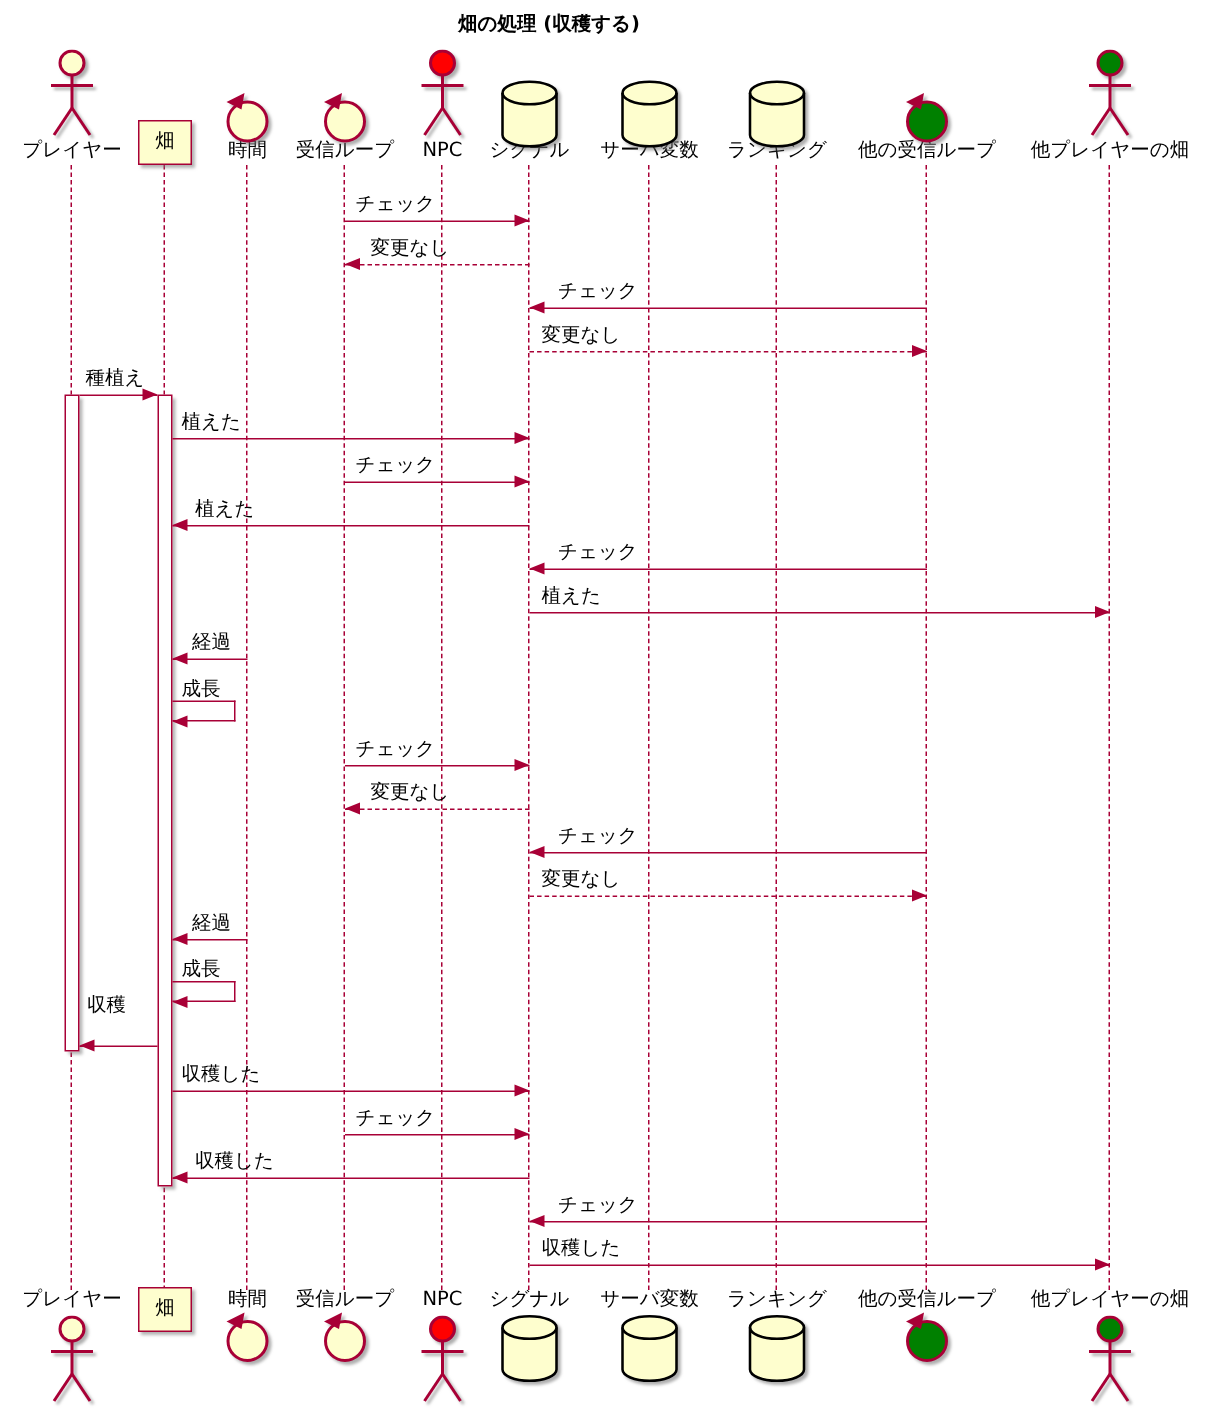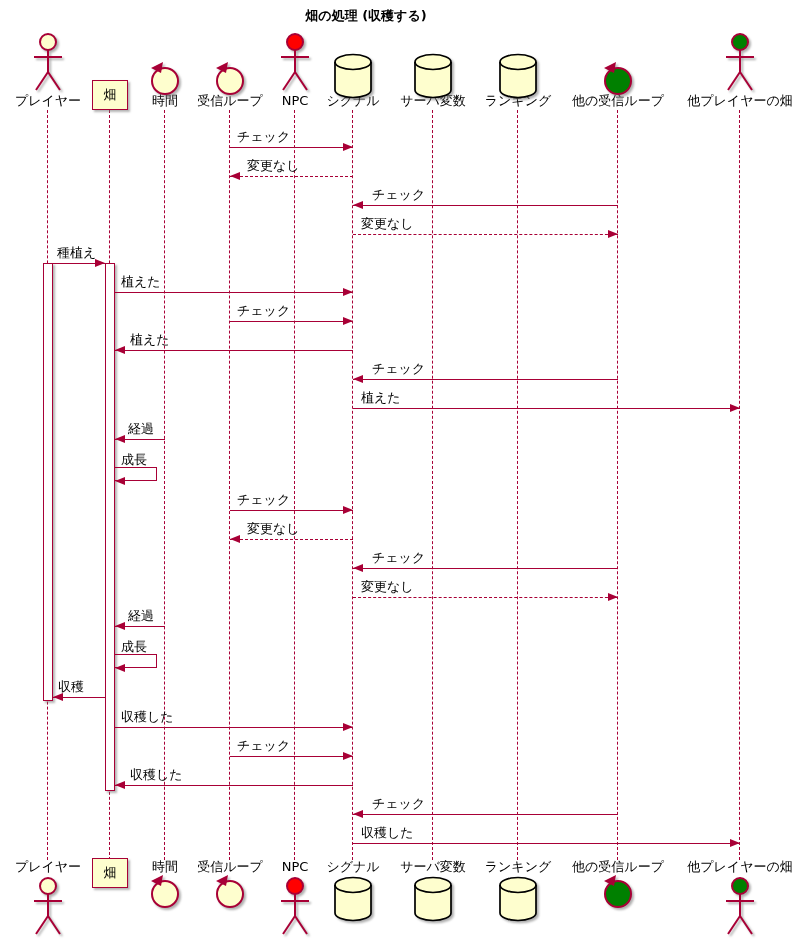--- a/index.html
+++ b/index.html
@@ -113,21 +113,21 @@
       <div class="arrow-left" style="left: 353px; top: 564px;"></div>
       <div class="msg-label" style="left: 372px; top: 550px;">チェック</div>
       <div class="msg-line dashed" style="left: 353px; top: 597px; width: 265px;"></div>
       <div class="arrow-right" style="left: 608px; top: 593px;"></div>
       <div class="msg-label" style="left: 361px; top: 579px;">変更なし</div>
       <div class="msg-line" style="left: 115px; top: 626px; width: 50px;"></div>
       <div class="arrow-left" style="left: 115px; top: 622px;"></div>
       <div class="msg-label" style="left: 128px; top: 608px;">経過</div>
       <div class="msg-line" style="left: 53px; top: 697px; width: 52px;"></div>
       <div class="arrow-left" style="left: 53px; top: 693px;"></div>
-      <div class="msg-label" style="left: 58px; top: 679px;">収穫</div>
+      <div class="msg-label" style="left: 58px; top: 663px;">収穫</div>
       <div class="msg-line" style="left: 115px; top: 727px; width: 238px;"></div>
       <div class="arrow-right" style="left: 343px; top: 723px;"></div>
       <div class="msg-label" style="left: 121px; top: 709px;">収穫した</div>
       <div class="msg-line" style="left: 230px; top: 756px; width: 123px;"></div>
       <div class="arrow-right" style="left: 343px; top: 752px;"></div>
       <div class="msg-label" style="left: 237px; top: 738px;">チェック</div>
       <div class="msg-line" style="left: 115px; top: 785px; width: 238px;"></div>
       <div class="arrow-left" style="left: 115px; top: 781px;"></div>
       <div class="msg-label" style="left: 130px; top: 767px;">収穫した</div>
       <div class="msg-line" style="left: 353px; top: 814px; width: 265px;"></div>

